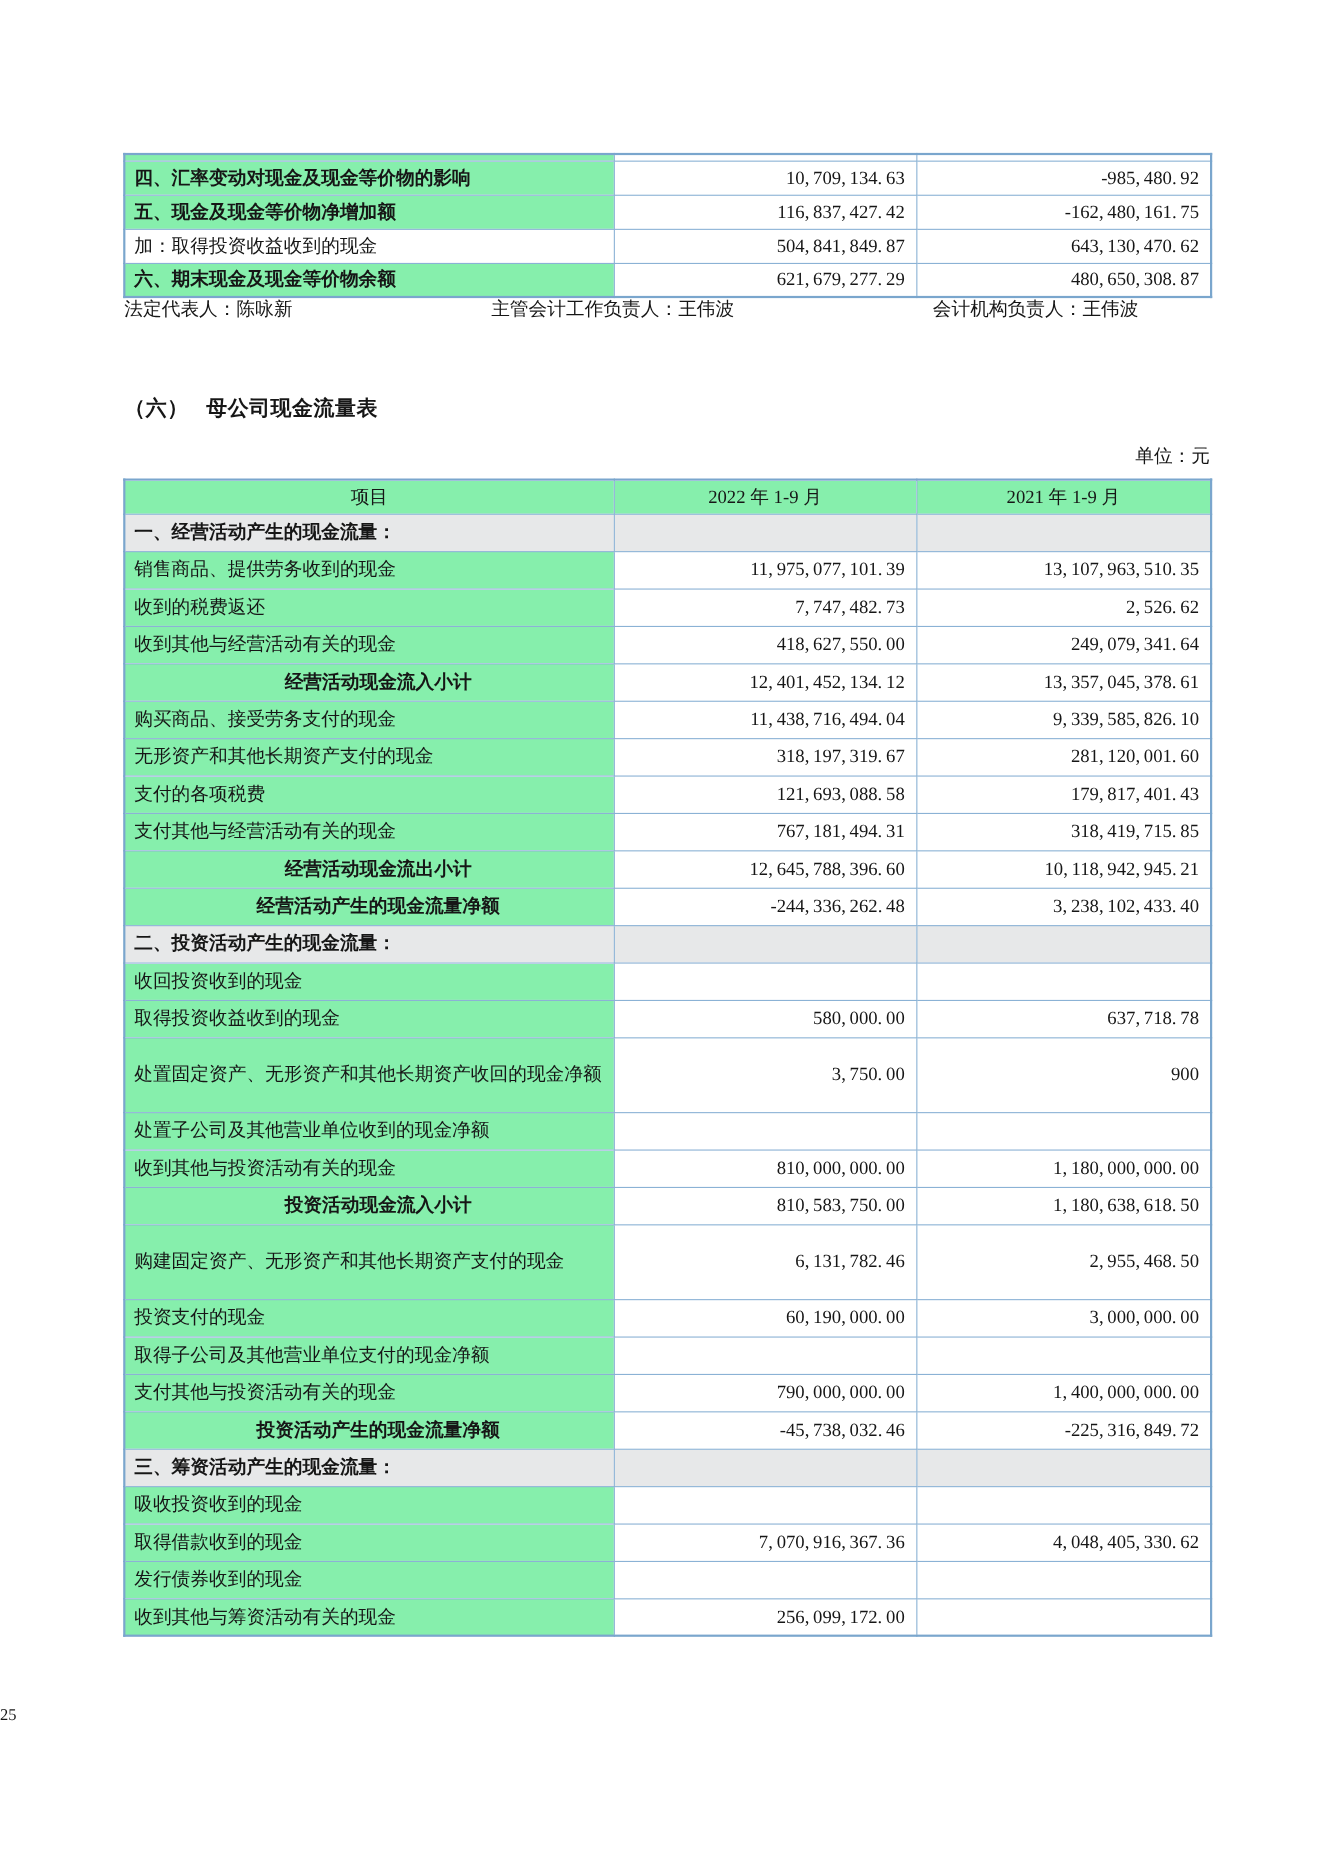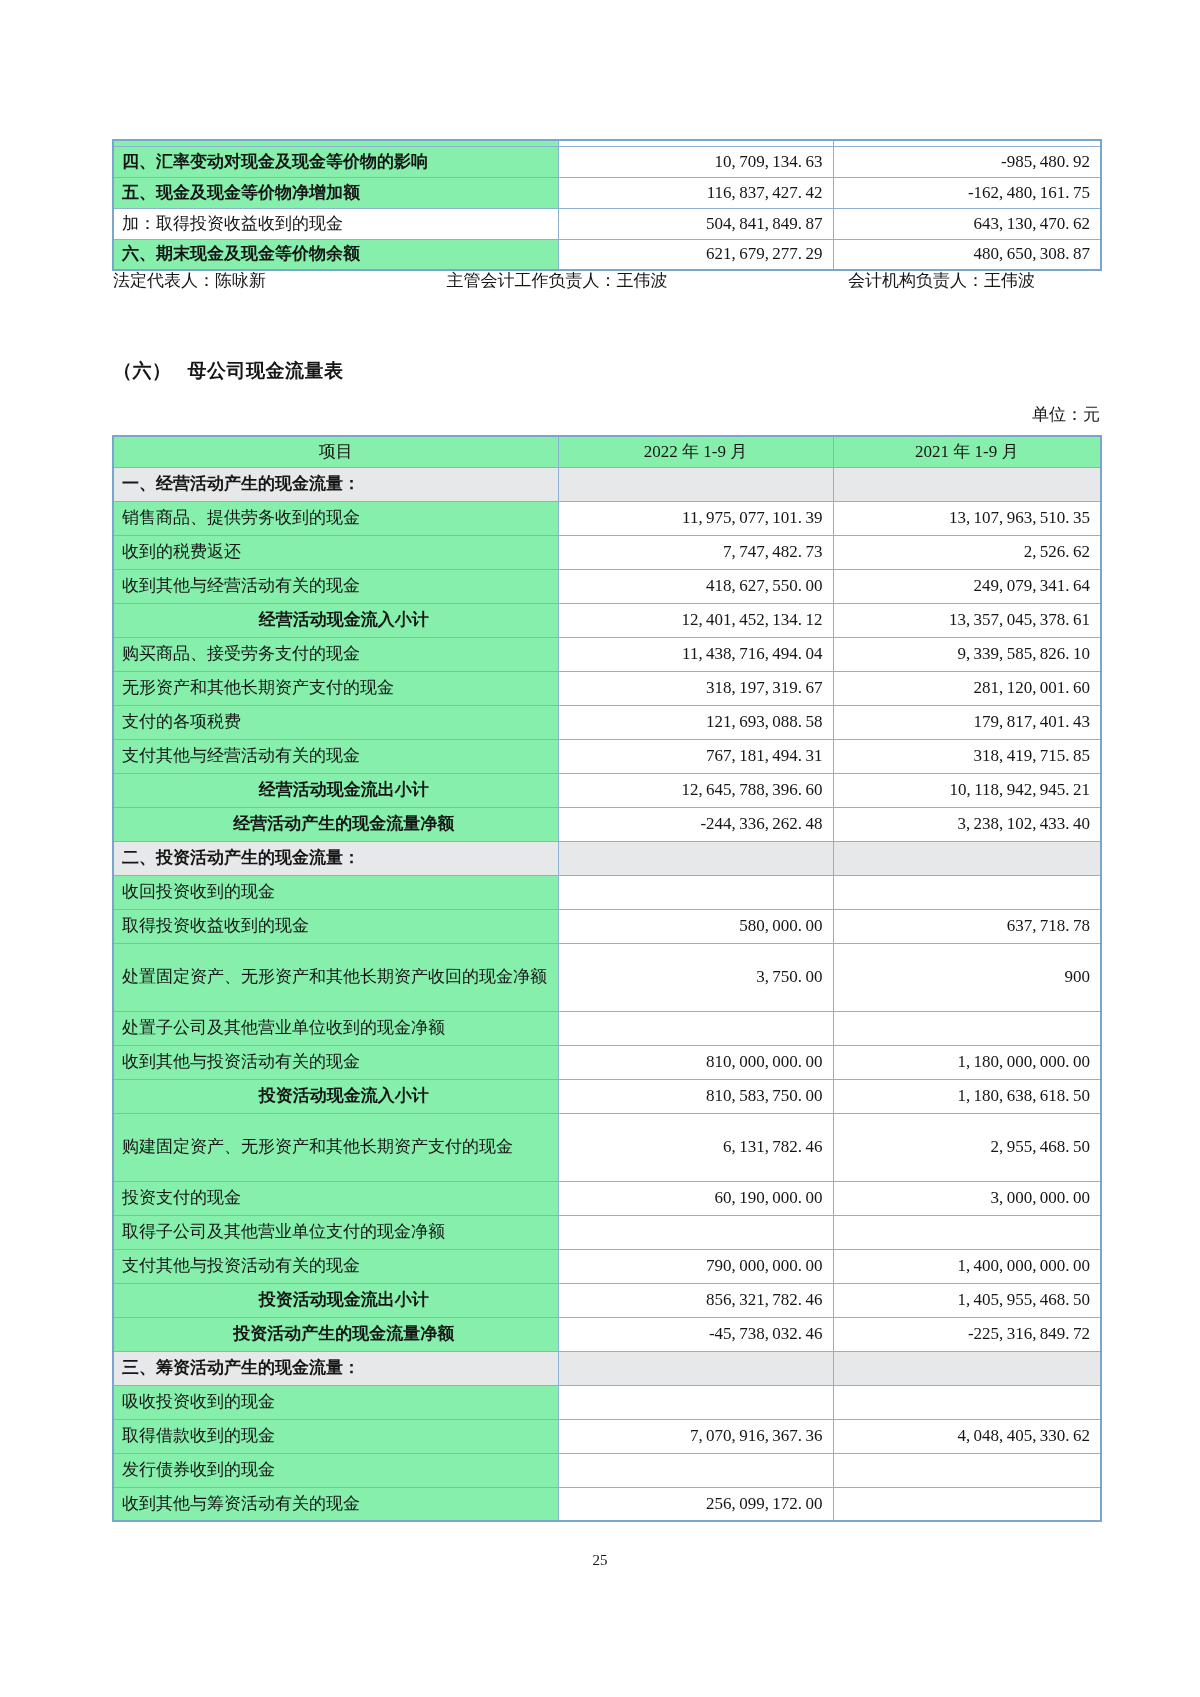--- a/index.html
+++ b/index.html
@@ -55,21 +55,21 @@
   table.main thead tr{height:31px;}
   table.main tbody tr{height:34px;}
   table.main tbody tr.tall{height:68px;}
   table.main td.hc{text-align:center;padding:2px 21px;}
   tr.section td{background:#e7e8e9;margin-left:29px;}
   tr.section td.lab{font-weight:bold;}
   tr.subtotal td.lab{font-weight:bold;text-align:center;padding-left:24px;}
 
   .page-number{
     position:absolute;left:0;top:1552px;width:1200px;
-    text-align:center;font-size:15px;
+    font-size:15px;
   }
 </style>
 </head>
 <body>
 
 <div class="page">
 
   <table class="tbl top">
     <colgroup>
         <col style="width:445px">
@@ -235,25 +235,20 @@
           <td class="lab shade">取得子公司及其他营业单位支付的现金净额</td>
           <td class="num"></td>
           <td class="num"></td>
         </tr>
         <tr class="item">
           <td class="lab shade">支付其他与投资活动有关的现金</td>
           <td class="num">790, 000, 000. 00</td>
           <td class="num">1, 400, 000, 000. 00</td>
         </tr>
         <tr class="subtotal">
-          <td class="lab shade">投资活动现金流出小计</td>
-          <td class="num">856, 321, 782. 46</td>
-          <td class="num">1, 405, 955, 468. 50</td>
-        </tr>
-        <tr class="subtotal">
           <td class="lab shade">投资活动产生的现金流量净额</td>
           <td class="num">-45, 738, 032. 46</td>
           <td class="num">-225, 316, 849. 72</td>
         </tr>
         <tr class="section">
           <td class="lab shade">三、筹资活动产生的现金流量：</td>
           <td class="num"></td>
           <td class="num"></td>
         </tr>
         <tr class="item">

